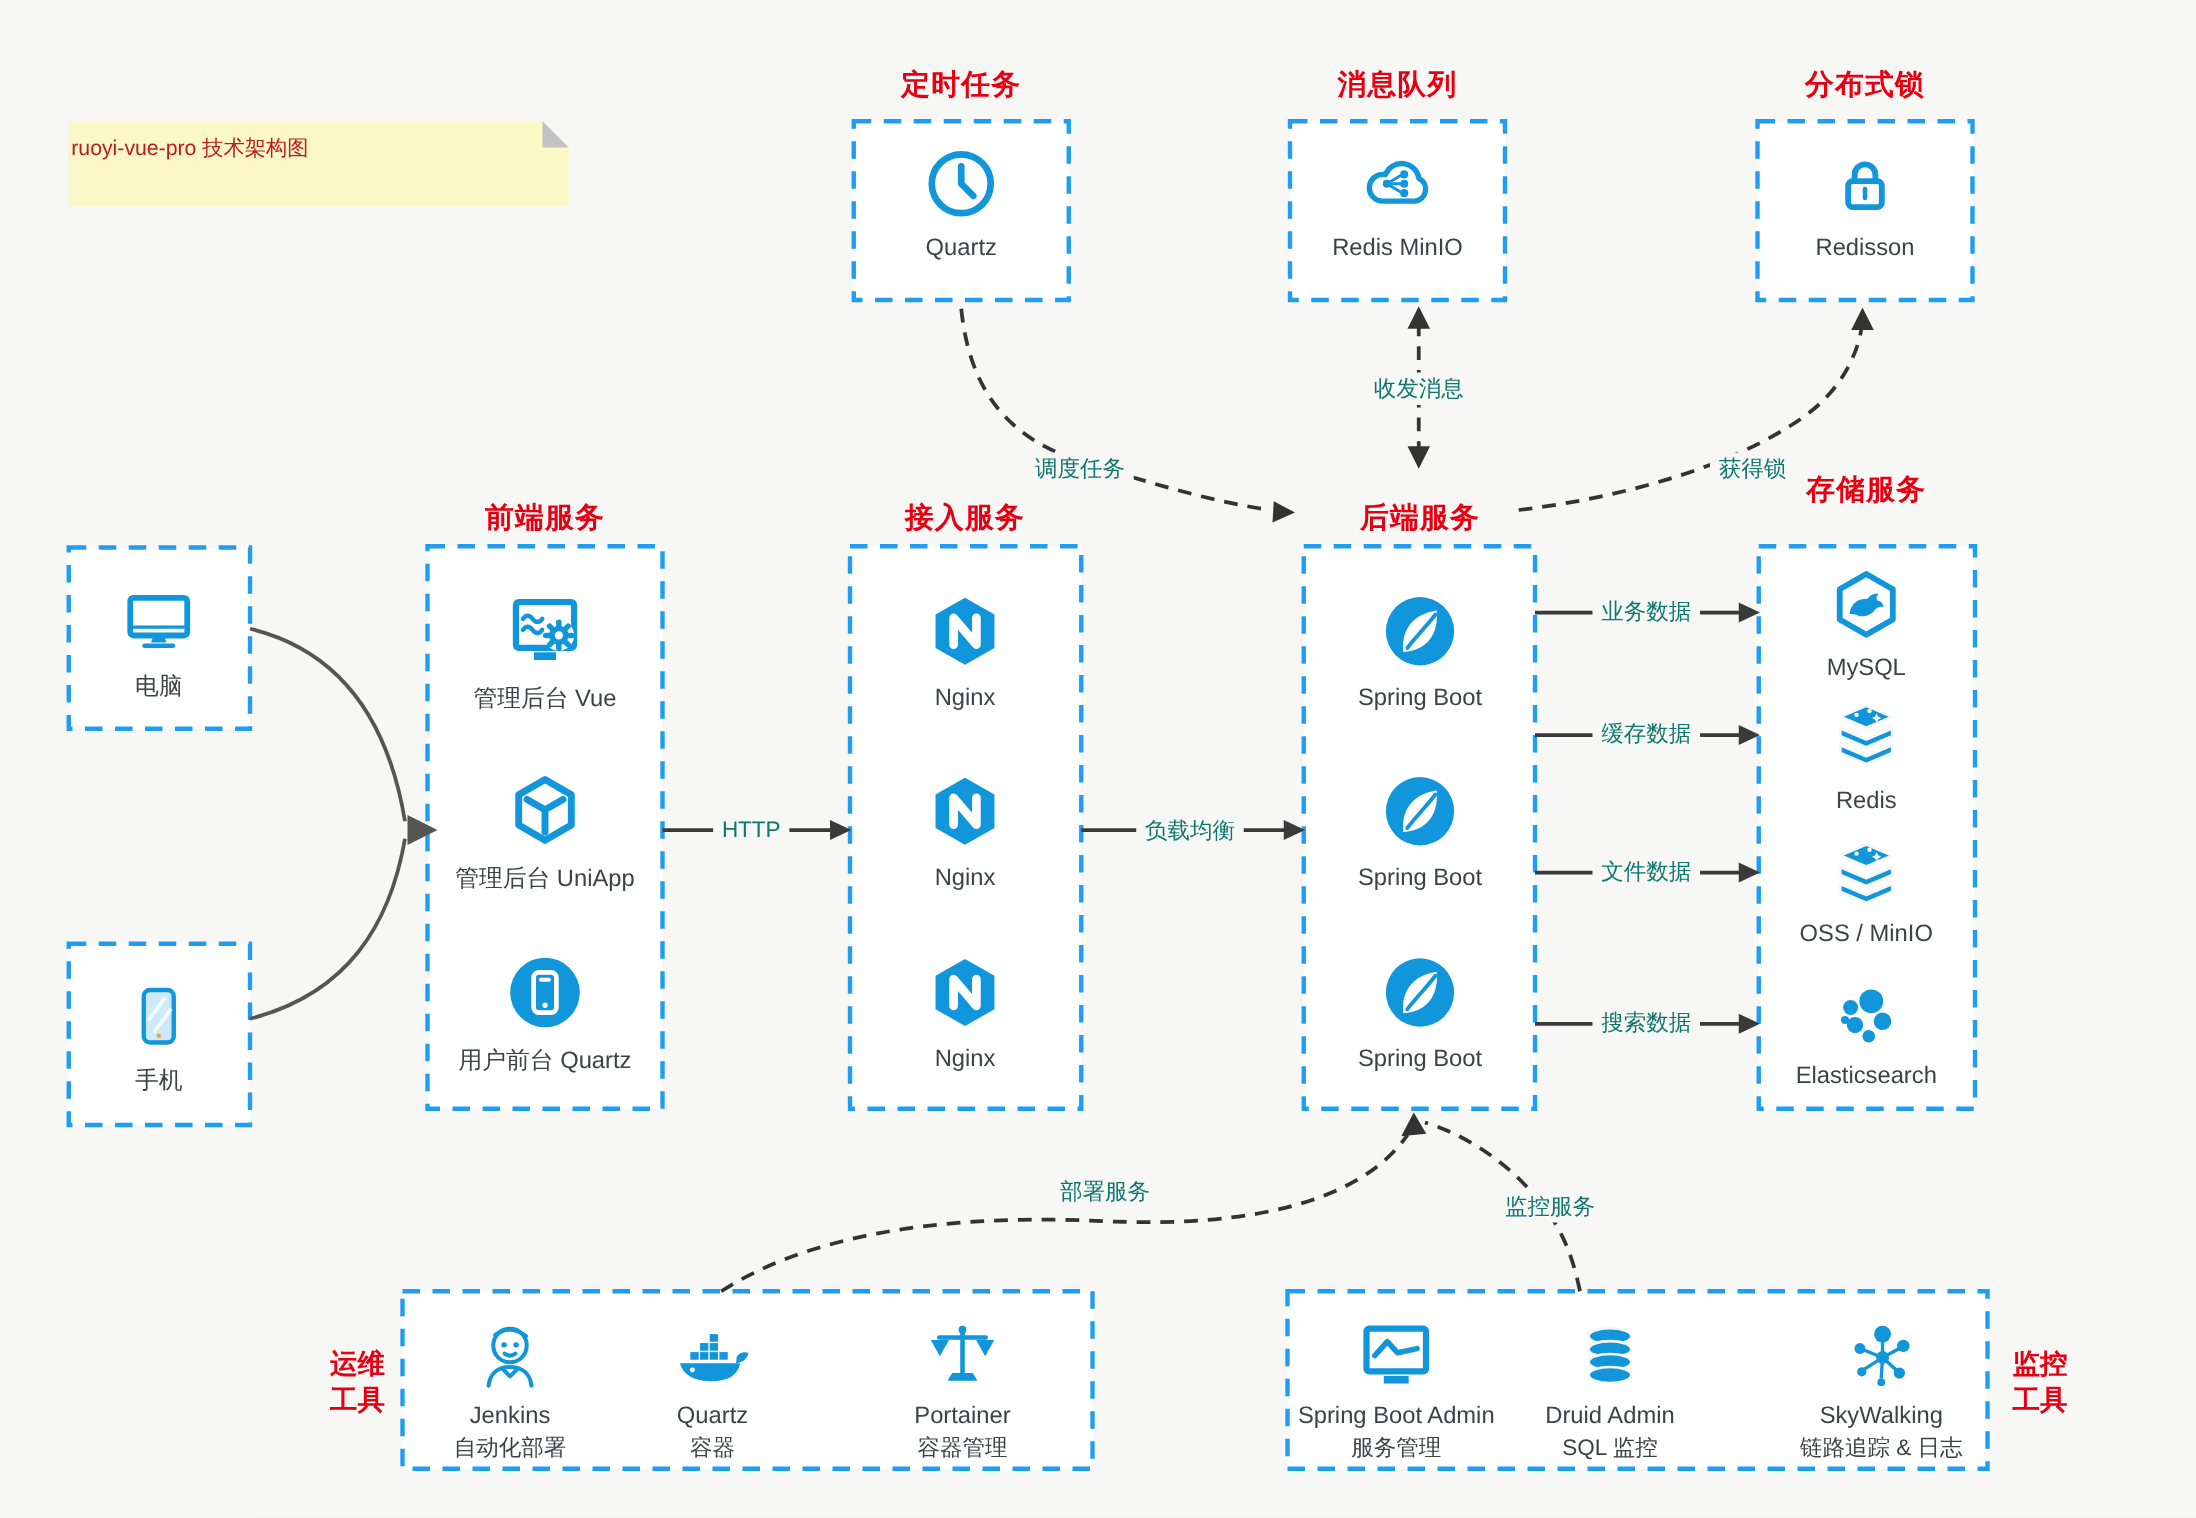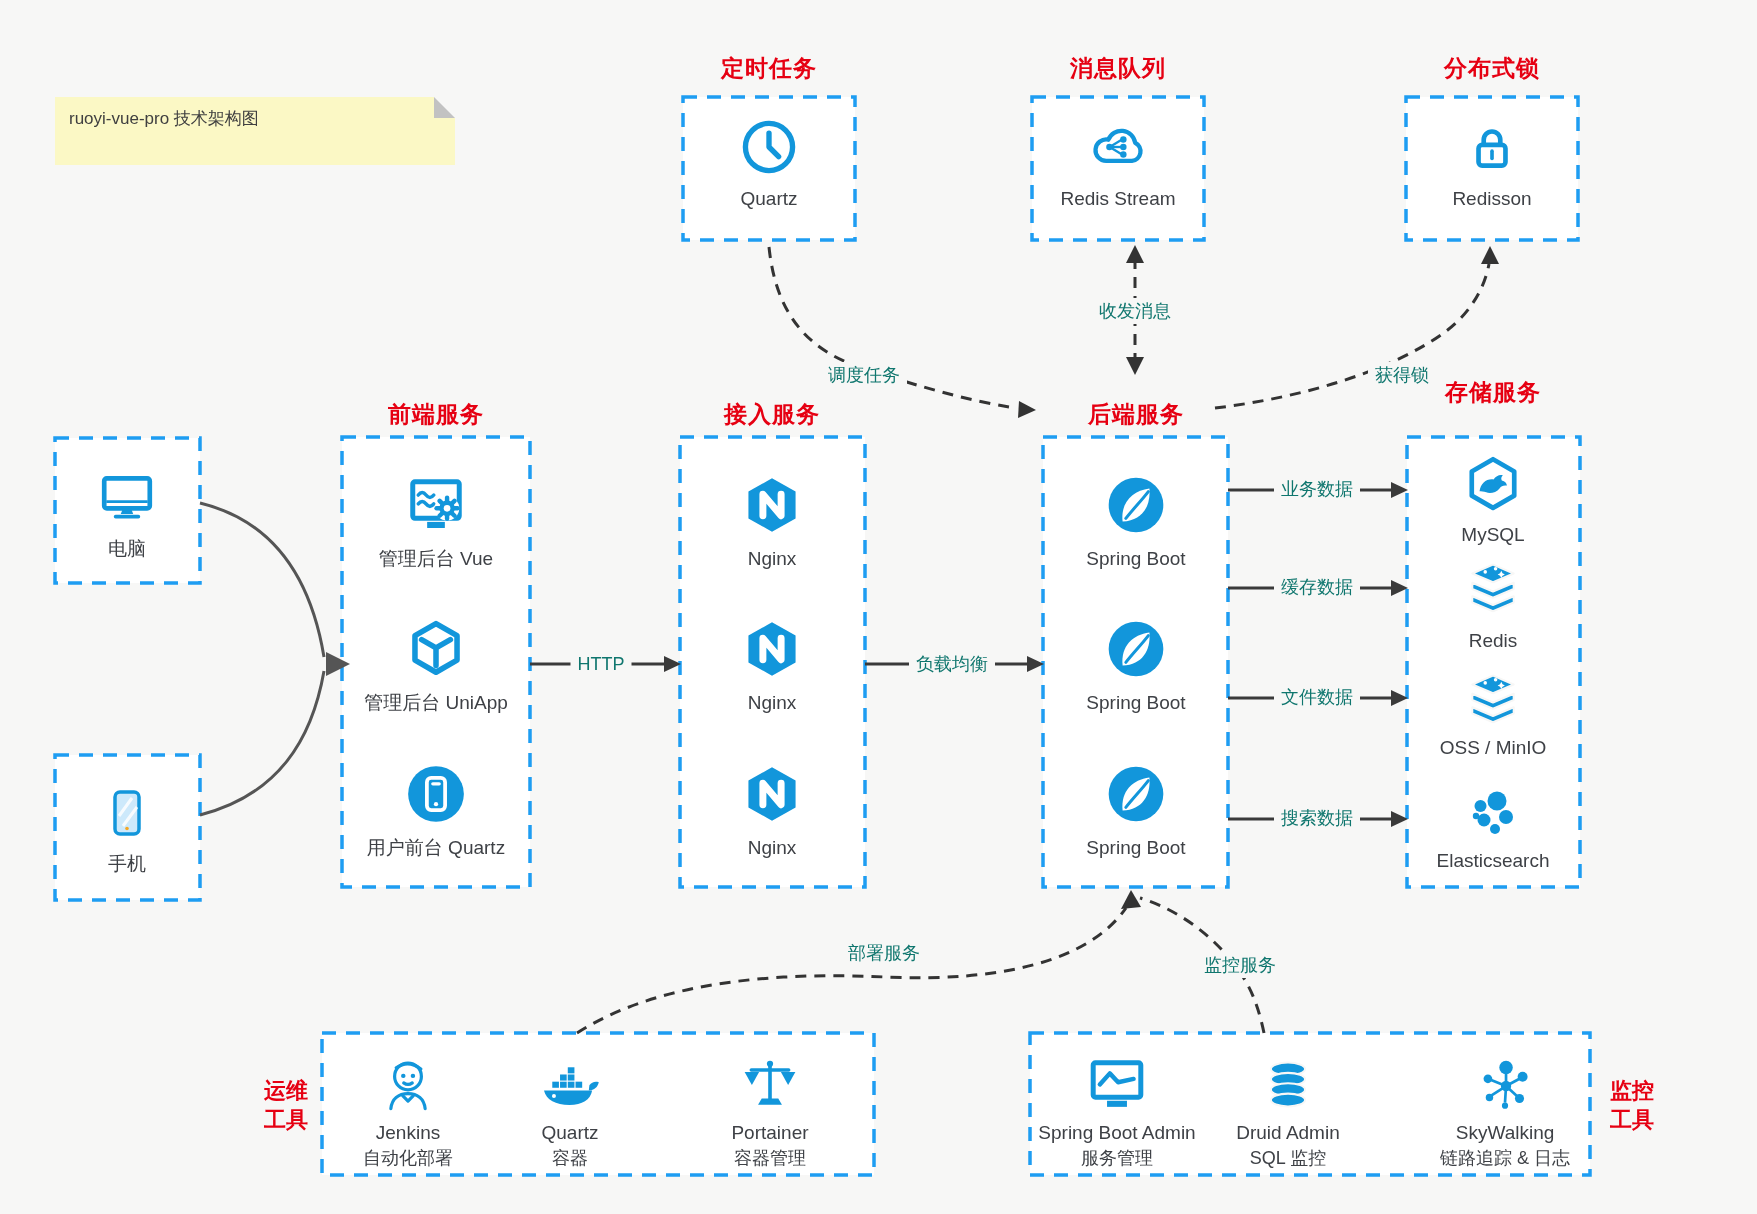--- a/index.html
+++ b/index.html
@@ -8,21 +8,21 @@
   #connectors{position:absolute;left:0;top:0;}
   .abs{position:absolute;transform:translate(-50%,-50%);}
   .t-red{color:#e60012;font-size:23px;font-weight:bold;white-space:nowrap;letter-spacing:1px;}
   .t-red-side{color:#e60012;font-size:22px;font-weight:bold;white-space:nowrap;text-align:center;line-height:29px;}
   .node-label{color:#3e4146;font-size:19px;white-space:nowrap;text-align:center;}
   .edge-label{color:#0f766e;font-size:18px;white-space:nowrap;background:#f7f7f6;padding:1px 7px;}
   .tool-name{color:#3e4146;font-size:19px;white-space:nowrap;text-align:right;}
   .tool-desc{color:#3e4146;font-size:18px;white-space:nowrap;text-align:center;}
   .icon{line-height:0;}
   .note{position:absolute;left:55px;top:97px;width:400px;height:68px;background:#fbf8c5;
-        box-sizing:border-box;padding:8px 0 0 14px;font-size:17px;color:#404040;line-height:27px;}
+        box-sizing:border-box;padding:8px 0 0 2px;font-size:17px;color:#b91c1c;line-height:27px;}
   .note-fold{position:absolute;top:0;right:0;width:0;height:0;
         border-top:21px solid #f7f7f6;border-left:21px solid #c2c2c2;}
   .note div{white-space:nowrap;}
 </style>
 </head>
 <body>
 
 <div id="stage">
 
   <svg id="connectors" width="1757" height="1214">
@@ -119,21 +119,21 @@
           <path d="M21 28.5 L31 34.5"></path>
       </g>
       <g fill="#1296db">
         <circle cx="20" cy="28" r="3"></circle>
           <circle cx="33" cy="21" r="3"></circle>
           <circle cx="33" cy="28" r="3"></circle>
           <circle cx="33" cy="35" r="3"></circle>
       </g>
     </svg>
   </div>
-  <div class="abs node-label" style="left:1118px;top:199px">Redis Stream</div>
+  <div class="abs node-label" style="left:1118px;top:199px">Redis MinIO</div>
 
   <div class="abs icon" style="left:1492px;top:147px">
     <svg width="58" height="58" viewBox="0 0 56 56">
       <path d="M20 26 v-5 a8 8 0 0 1 16 0 v5" fill="none" stroke="#1296db" stroke-width="4.5"></path>
       <rect x="15" y="26" width="26" height="20" rx="3.5" fill="none" stroke="#1296db" stroke-width="4.5"></rect>
       <path d="M28 32 v7" stroke="#1296db" stroke-width="3.5" stroke-linecap="round"></path>
     </svg>
   </div>
   <div class="abs node-label" style="left:1492px;top:199px">Redisson</div>
 

